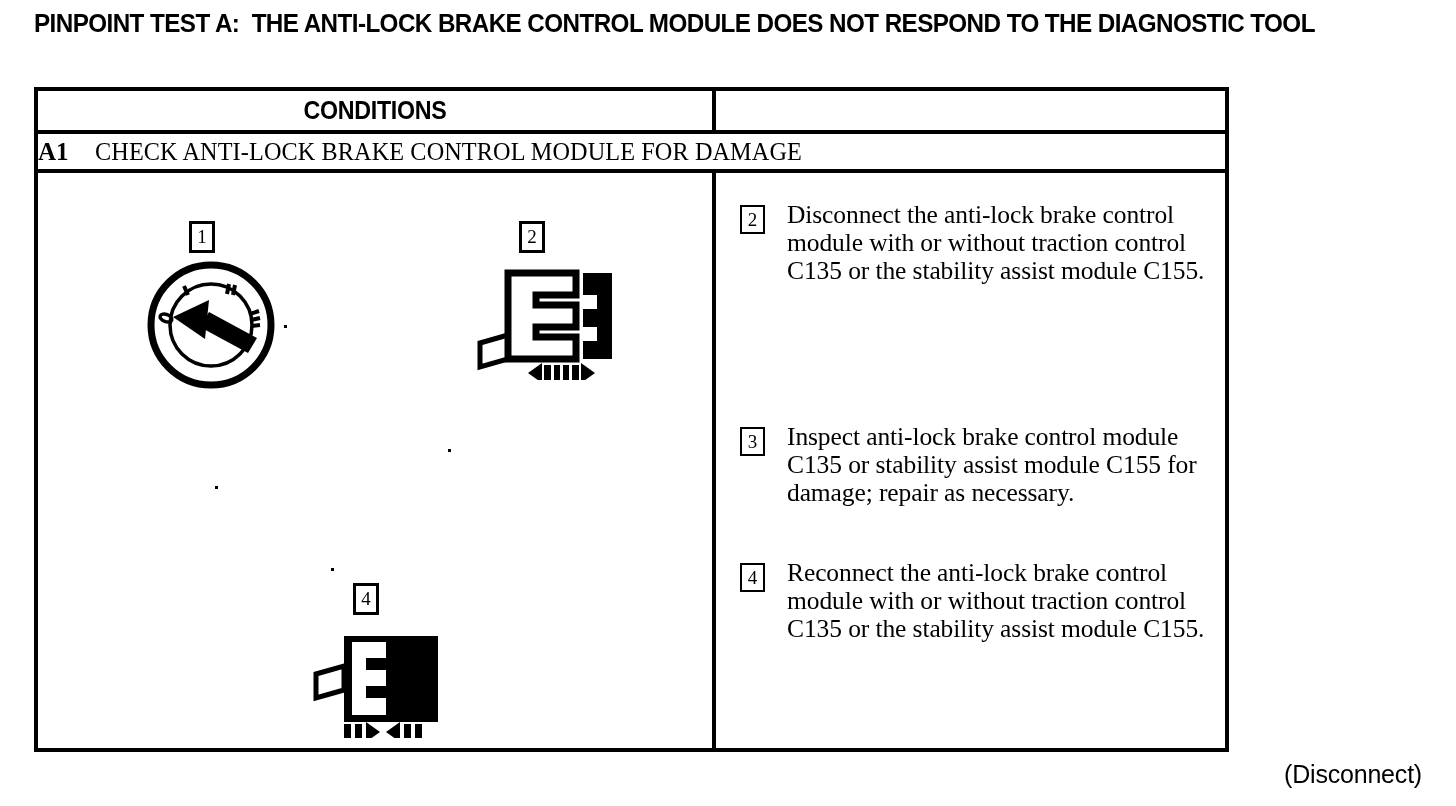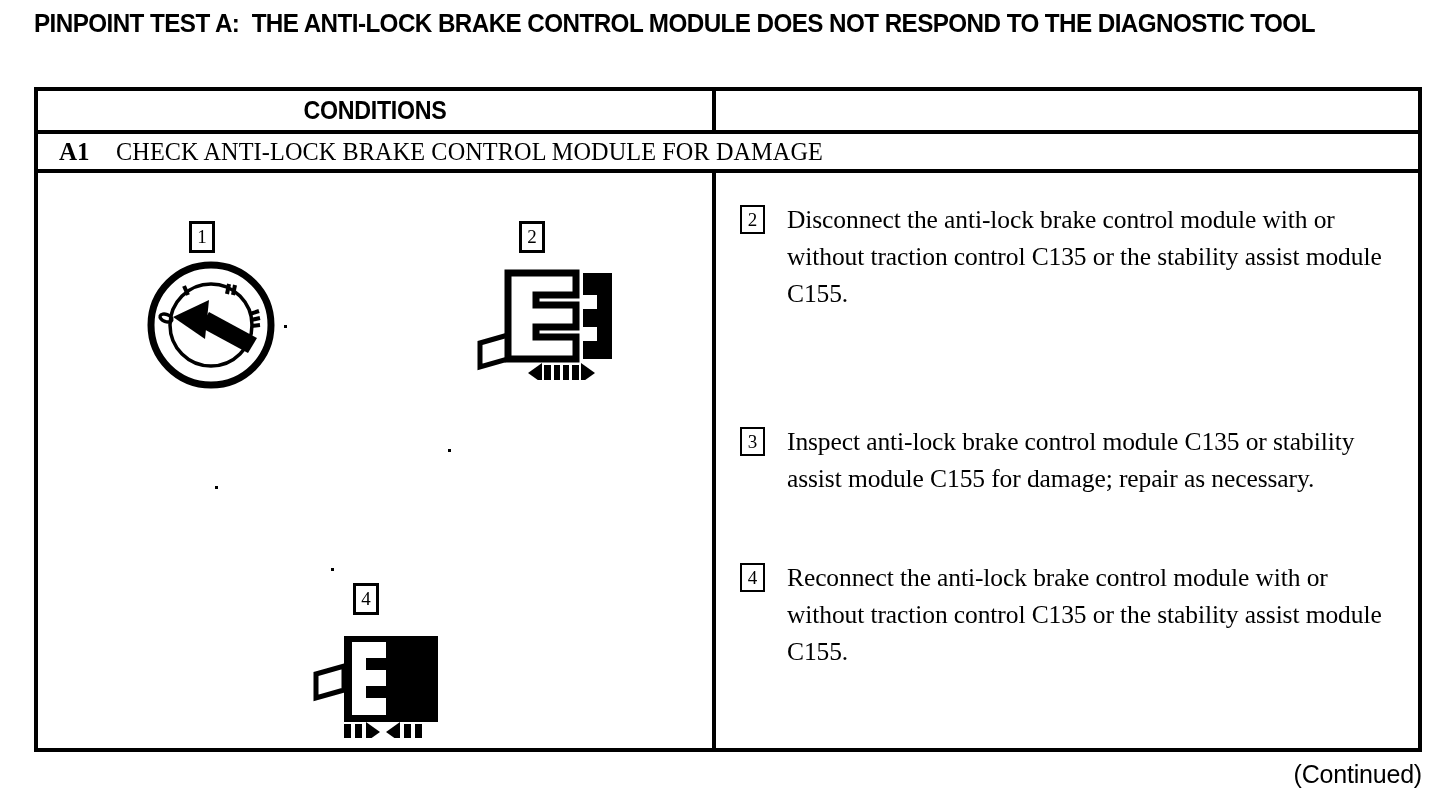--- a/index.html
+++ b/index.html
@@ -31,21 +31,21 @@
     transform: scaleX(0.95);
     transform-origin: left top;
     white-space: pre-wrap;
   }
 
   
   .table {
     position: absolute;
     left: 34px;
     top: 87px;
-    width: 1388px;
+    width: 1195px;
     height: 665px;
     border: 4px solid #000;
     box-sizing: border-box;
     background: #fff;
   }
 
   .thead {
     position: absolute;
     left: 0;
     top: 0;
@@ -87,21 +87,21 @@
     height: 39px;
     border-bottom: 4px solid #000;
     box-sizing: border-box;
     display: flex;
     align-items: center;
     font-family: "Liberation Serif", serif;
     font-size: 25px;
   }
   .a1-code {
     font-weight: bold;
-    padding-left: 21px;
+    padding-left: 0;
     padding-right: 26px;
     font-size: 25px;
   }
   .a1-title {
     font-size: 25px;
     letter-spacing: 0.1px;
     transform: scaleX(0.97);
     transform-origin: left center;
   }
 
@@ -154,21 +154,21 @@
     align-items: center;
     justify-content: center;
     font-family: "Liberation Serif", serif;
     font-size: 19px;
     margin-top: 4px;
   }
   .step-text {
     margin-left: 22px;
     font-family: "Liberation Serif", serif;
     font-size: 25.5px;
-    line-height: 37px;
+    line-height: 28px;
     letter-spacing: -0.1px;
   }
 
   
   .fig-label {
     position: absolute;
     width: 26px;
     height: 32px;
     border: 3px solid #000;
     box-sizing: border-box;
@@ -322,13 +322,13 @@
 
       <div class="step step-4">
         <div class="step-num">4</div>
         <div class="step-text">Reconnect the anti-lock brake control module with or without traction control C135 or the stability assist module C155.</div>
       </div>
 
     </div>
   </div>
 </div>
 
-<div class="continued">(Continued)</div>
+<div class="continued">(Disconnect)</div>
 
 </body></html>

